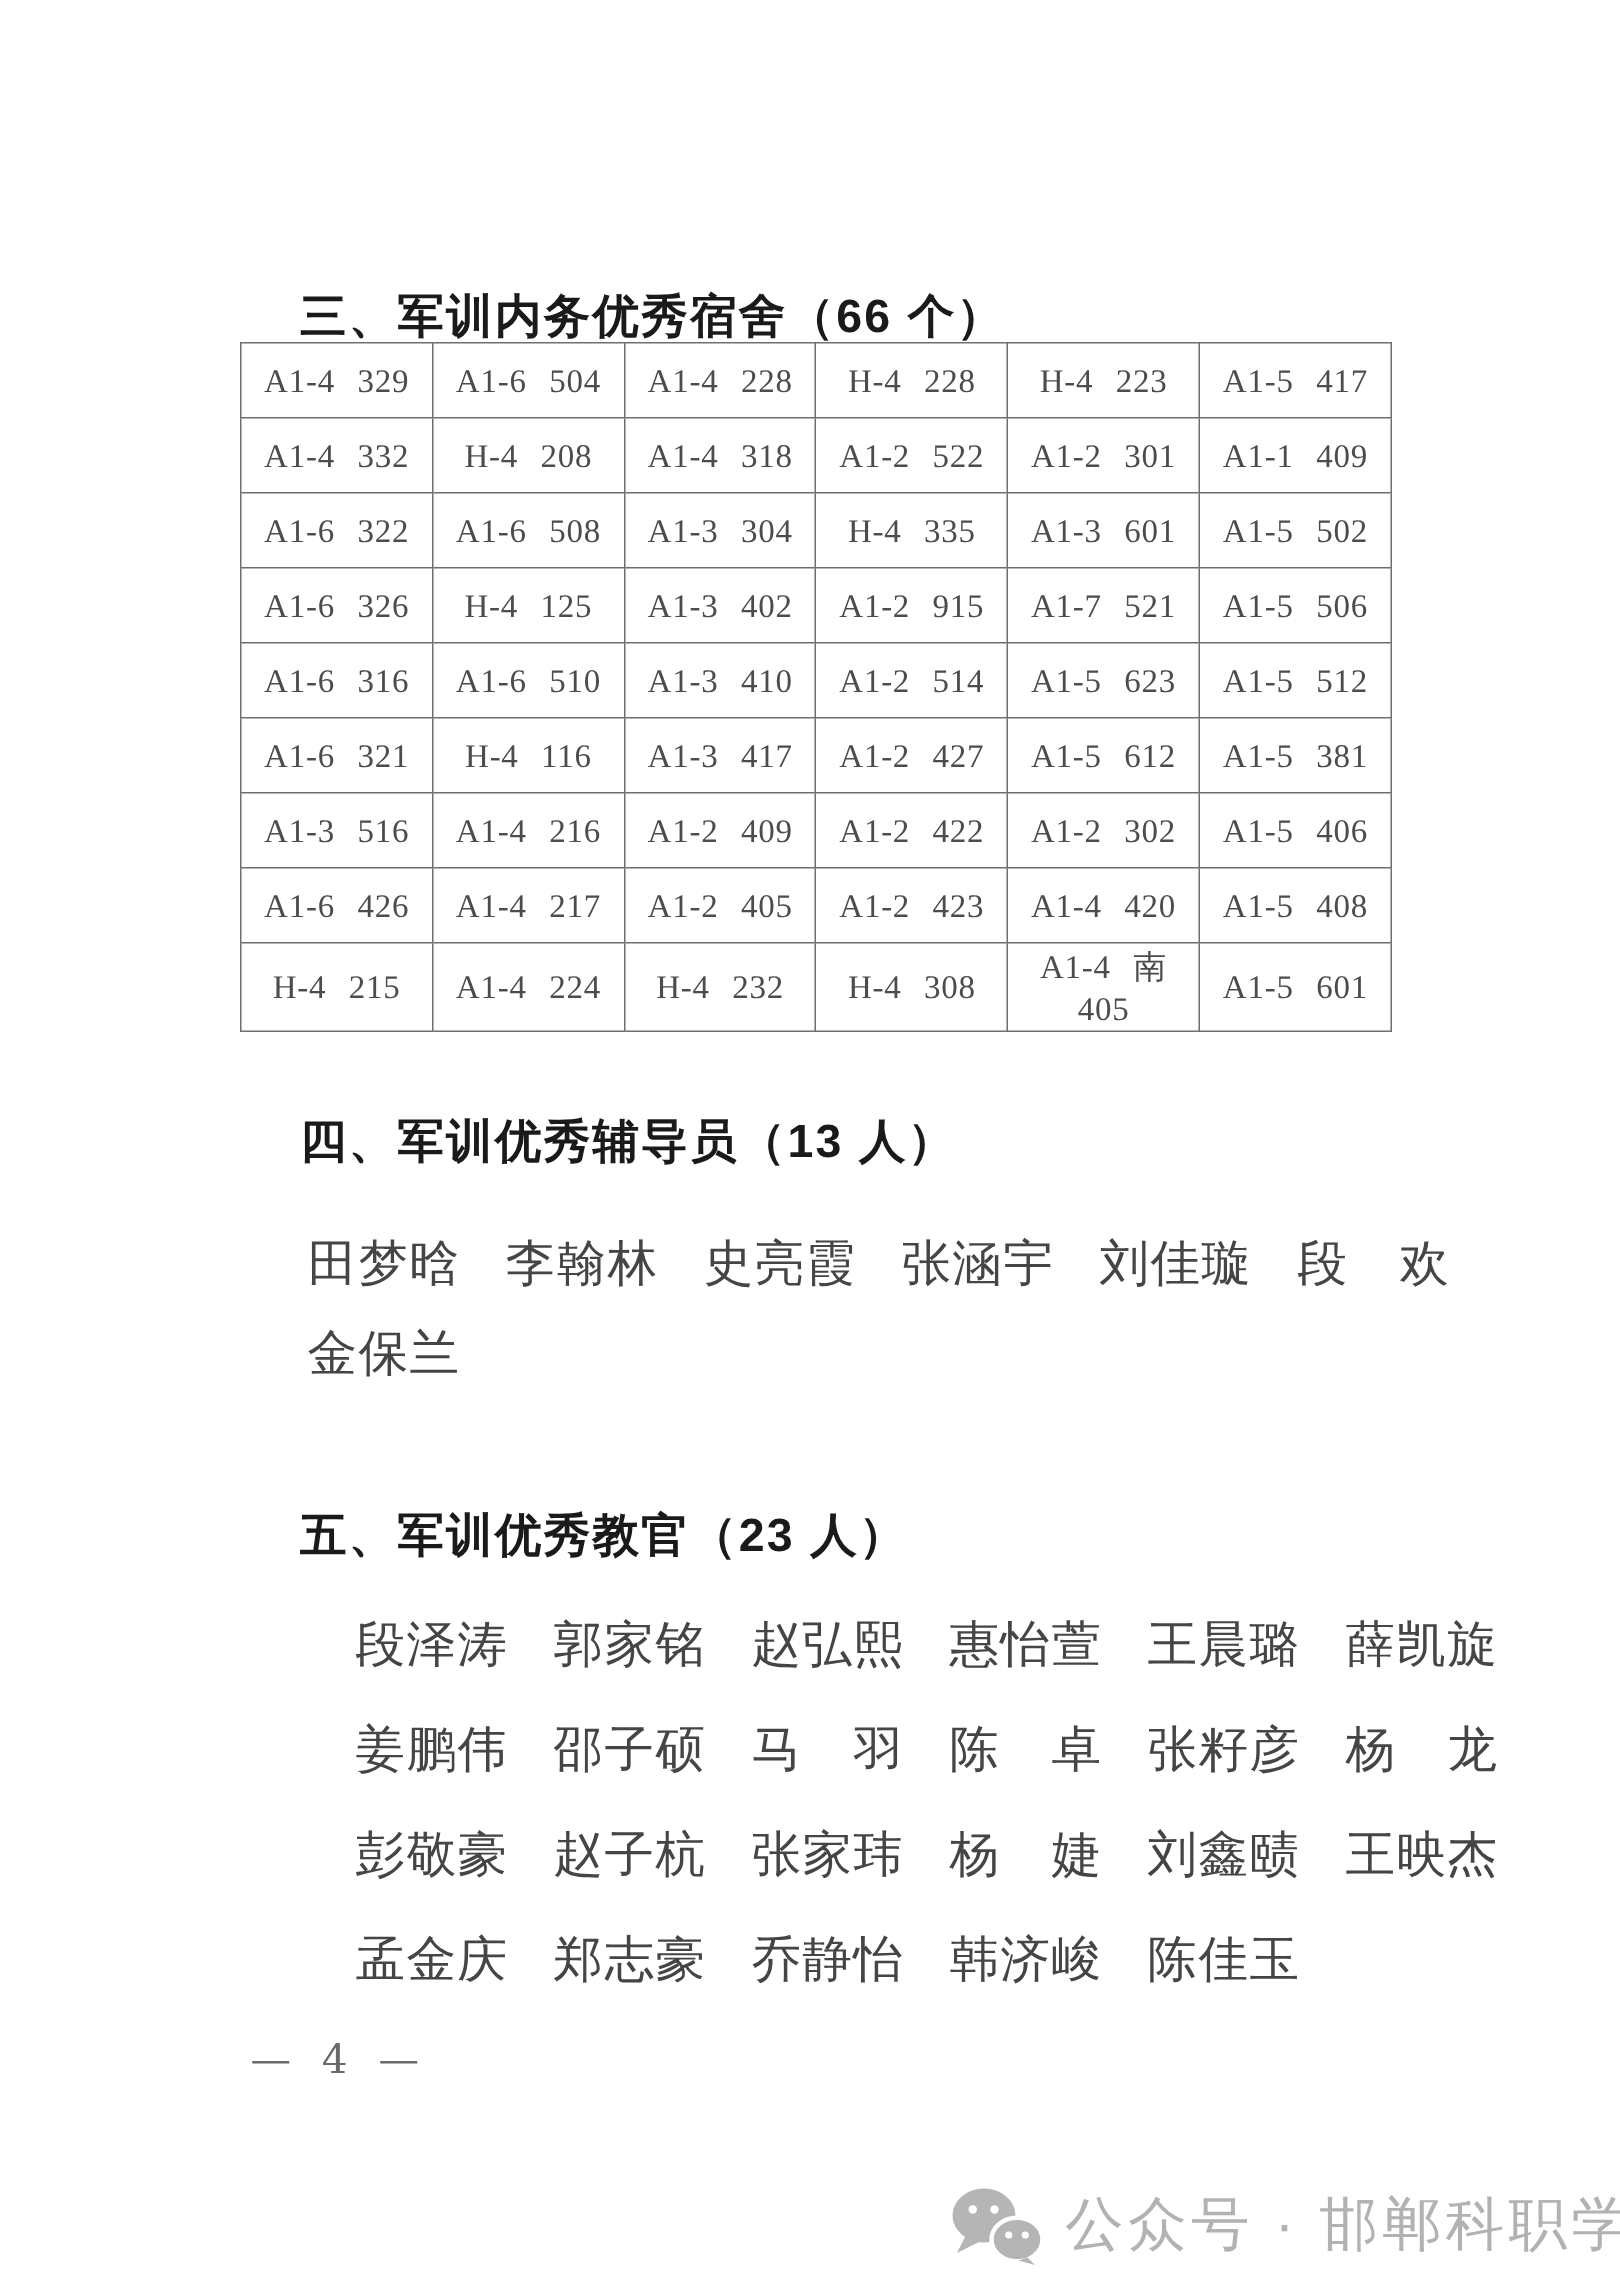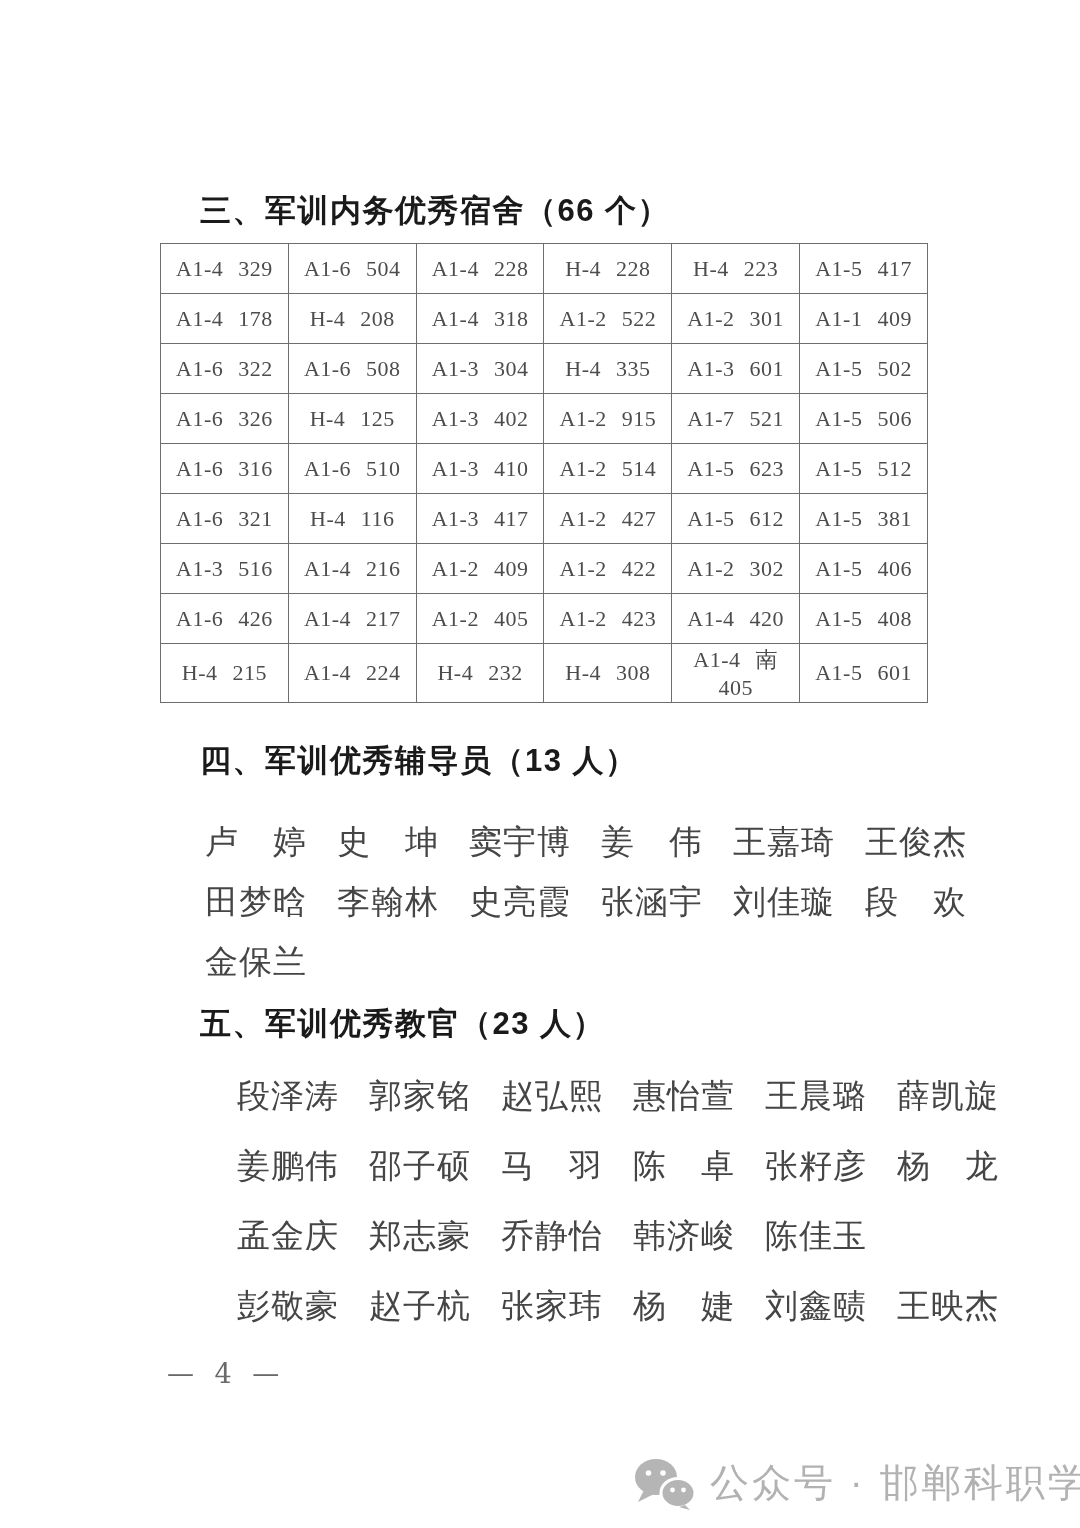--- a/index.html
+++ b/index.html
@@ -12,21 +12,21 @@
     position:absolute; left:200px;
     font-family:"Liberation Sans", sans-serif;
     font-weight:bold; font-size:31px; color:#1a1a1a;
     letter-spacing:1.5px; white-space:nowrap;
   }
   #dorms-title { top:190px; }
   #counselors-title { top:740px; }
   #instructors-title { top:1003px; }
 
   .dorm-table {
-    position:absolute; left:160px; top:243px; width:768px;
+    position:absolute; left:160px; top:228px; width:768px;
     border-collapse:collapse; table-layout:fixed;
   }
   .dorm-table td {
     border:1px solid #6e6e6e; height:47px;
     text-align:center; vertical-align:middle;
     font-family:"Liberation Serif", serif;
     font-size:22px; color:#4c4c4c; word-spacing:9px;
     letter-spacing:0.5px;
   }
 
@@ -71,21 +71,21 @@
     <tbody>
         <tr>
           <td>A1-4 329</td>
           <td>A1-6 504</td>
           <td>A1-4 228</td>
           <td>H-4 228</td>
           <td>H-4 223</td>
           <td>A1-5 417</td>
         </tr>
         <tr>
-          <td>A1-4 178</td>
+          <td>A1-4 332</td>
           <td>H-4 208</td>
           <td>A1-4 318</td>
           <td>A1-2 522</td>
           <td>A1-2 301</td>
           <td>A1-1 409</td>
         </tr>
         <tr>
           <td>A1-6 322</td>
           <td>A1-6 508</td>
           <td>A1-3 304</td>
@@ -141,28 +141,20 @@
           <td>A1-4 南 405</td>
           <td>A1-5 601</td>
         </tr>
       </tbody>
   </table>
 
   <div class="section-title" id="counselors-title">四、军训优秀辅导员（13 人）</div>
 
   <div class="names-block" id="counselor-names">
       <div class="name-row">
-        <span class="person-name">卢　婷</span>
-        <span class="person-name">史　坤</span>
-        <span class="person-name">窦宇博</span>
-        <span class="person-name">姜　伟</span>
-        <span class="person-name">王嘉琦</span>
-        <span class="person-name">王俊杰</span>
-      </div>
-      <div class="name-row">
         <span class="person-name">田梦晗</span>
         <span class="person-name">李翰林</span>
         <span class="person-name">史亮霞</span>
         <span class="person-name">张涵宇</span>
         <span class="person-name">刘佳璇</span>
         <span class="person-name">段　欢</span>
       </div>
       <div class="name-row">
         <span class="person-name">金保兰</span>
       </div>
@@ -181,33 +173,33 @@
       </div>
       <div class="name-row">
         <span class="person-name">姜鹏伟</span>
         <span class="person-name">邵子硕</span>
         <span class="person-name">马　羽</span>
         <span class="person-name">陈　卓</span>
         <span class="person-name">张籽彦</span>
         <span class="person-name">杨　龙</span>
       </div>
       <div class="name-row">
-        <span class="person-name">孟金庆</span>
-        <span class="person-name">郑志豪</span>
-        <span class="person-name">乔静怡</span>
-        <span class="person-name">韩济峻</span>
-        <span class="person-name">陈佳玉</span>
-      </div>
-      <div class="name-row">
         <span class="person-name">彭敬豪</span>
         <span class="person-name">赵子杭</span>
         <span class="person-name">张家玮</span>
         <span class="person-name">杨　婕</span>
         <span class="person-name">刘鑫赜</span>
         <span class="person-name">王映杰</span>
+      </div>
+      <div class="name-row">
+        <span class="person-name">孟金庆</span>
+        <span class="person-name">郑志豪</span>
+        <span class="person-name">乔静怡</span>
+        <span class="person-name">韩济峻</span>
+        <span class="person-name">陈佳玉</span>
       </div>
     </div>
 
   <div class="page-number">— 4 —</div>
 
   <div class="footer">
     <svg class="footer-icon" viewBox="0 0 66 54" xmlns="http://www.w3.org/2000/svg">
       <g fill="#b5b5b5">
         <ellipse cx="26" cy="21" rx="21" ry="18"></ellipse>
         <path d="M14 34 L8 46 L24 38 Z"></path>

